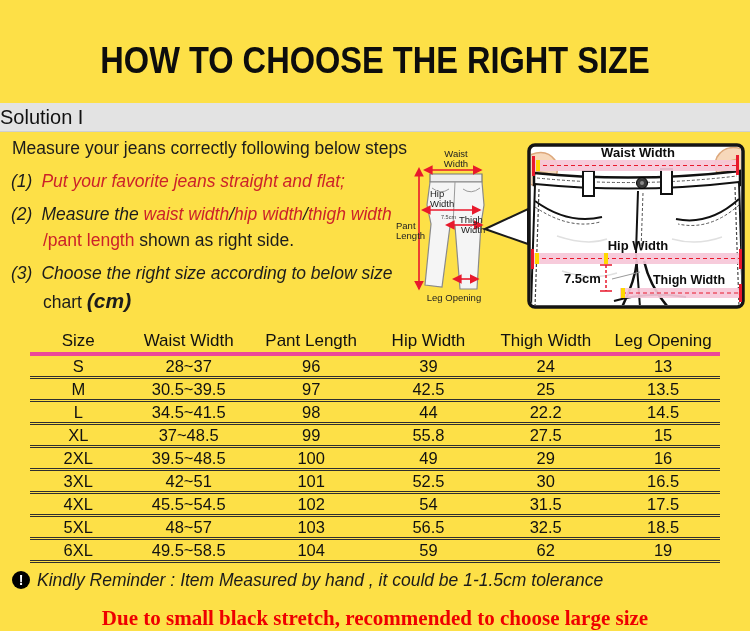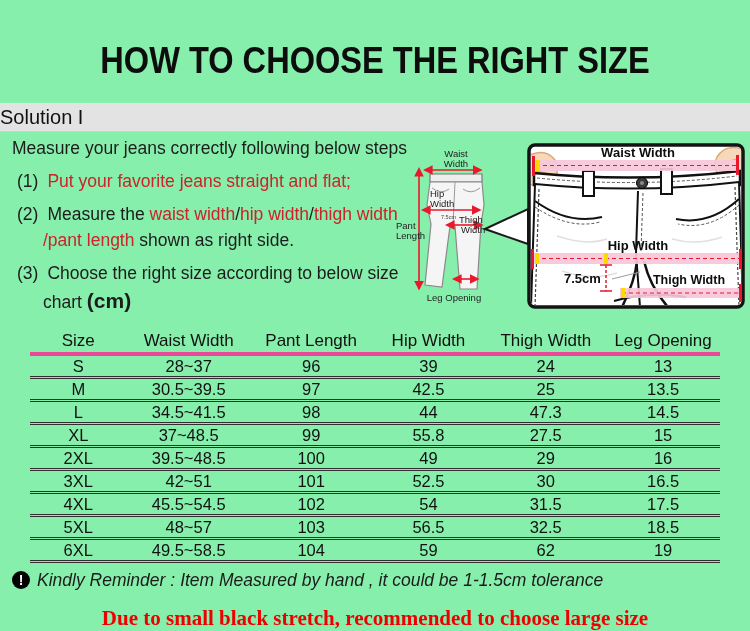--- a/index.html
+++ b/index.html
@@ -1,34 +1,34 @@
 <!DOCTYPE html>
 <html><head>
 <meta charset="utf-8">
 <style>
   html,body{margin:0;padding:0;background:#fff;}
-  .page{position:relative;width:750px;height:631px;background:#86efac;overflow:hidden;
+  .page{position:relative;width:750px;height:631px;background:#fde047;overflow:hidden;
         font-family:"Liberation Sans",sans-serif;color:#1a1a1a;}
 
   .title{position:absolute;top:40px;left:0;width:750px;margin:0;text-align:center;
          font-size:37px;font-weight:bold;color:#0d0d0d;white-space:nowrap;
          transform:scaleX(0.88);transform-origin:50% 50%;}
 
   .solution-bar{position:absolute;top:103px;left:0;width:750px;height:28px;
                 background:#e3e3e3;border-bottom:1px solid #cfcfcf;text-align:left;
                 font-size:20px;font-weight:normal;line-height:28px;color:#111;}
 
   .instructions{position:absolute;left:10px;top:138px;width:400px;font-size:17.5px;color:#1c1c1c;}
   .ins-line{white-space:nowrap;}
   .ins-intro{margin:0 0 12px 2px;}
-  .ins-step{margin:0 0 12px 7px;}
+  .ins-step{margin:0 0 12px 1px;font-style:italic;}
   .ins-cont{margin:-7px 0 12px 33px;}
   .num{display:inline-block;margin-right:9px;}
   .red{color:#cc2229;}
-  .cm{font-weight:bold;font-size:21px;}
+  .cm{font-weight:bold;font-style:italic;font-size:21px;}
 
   .diagram{position:absolute;left:392px;top:131px;width:358px;height:186px;}
 
   .size-table{position:absolute;left:30px;top:330px;width:690px;border-collapse:collapse;
               text-align:center;color:#111;}
   .size-table th{font-weight:normal;font-size:17px;height:22px;padding:0;
                  border-bottom:4px solid #ec4899;}
   .size-table td{font-size:16.5px;height:20px;padding:0;border-bottom:3px double #2f2f2f;}
 
   .reminder{position:absolute;left:12px;top:570px;height:20px;display:flex;align-items:center;
@@ -212,21 +212,21 @@
           <td>97</td>
           <td>42.5</td>
           <td>25</td>
           <td>13.5</td>
       </tr>
       <tr>
         <td>L</td>
           <td>34.5~41.5</td>
           <td>98</td>
           <td>44</td>
-          <td>47.3</td>
+          <td>22.2</td>
           <td>14.5</td>
       </tr>
       <tr>
         <td>XL</td>
           <td>37~48.5</td>
           <td>99</td>
           <td>55.8</td>
           <td>27.5</td>
           <td>15</td>
       </tr>

